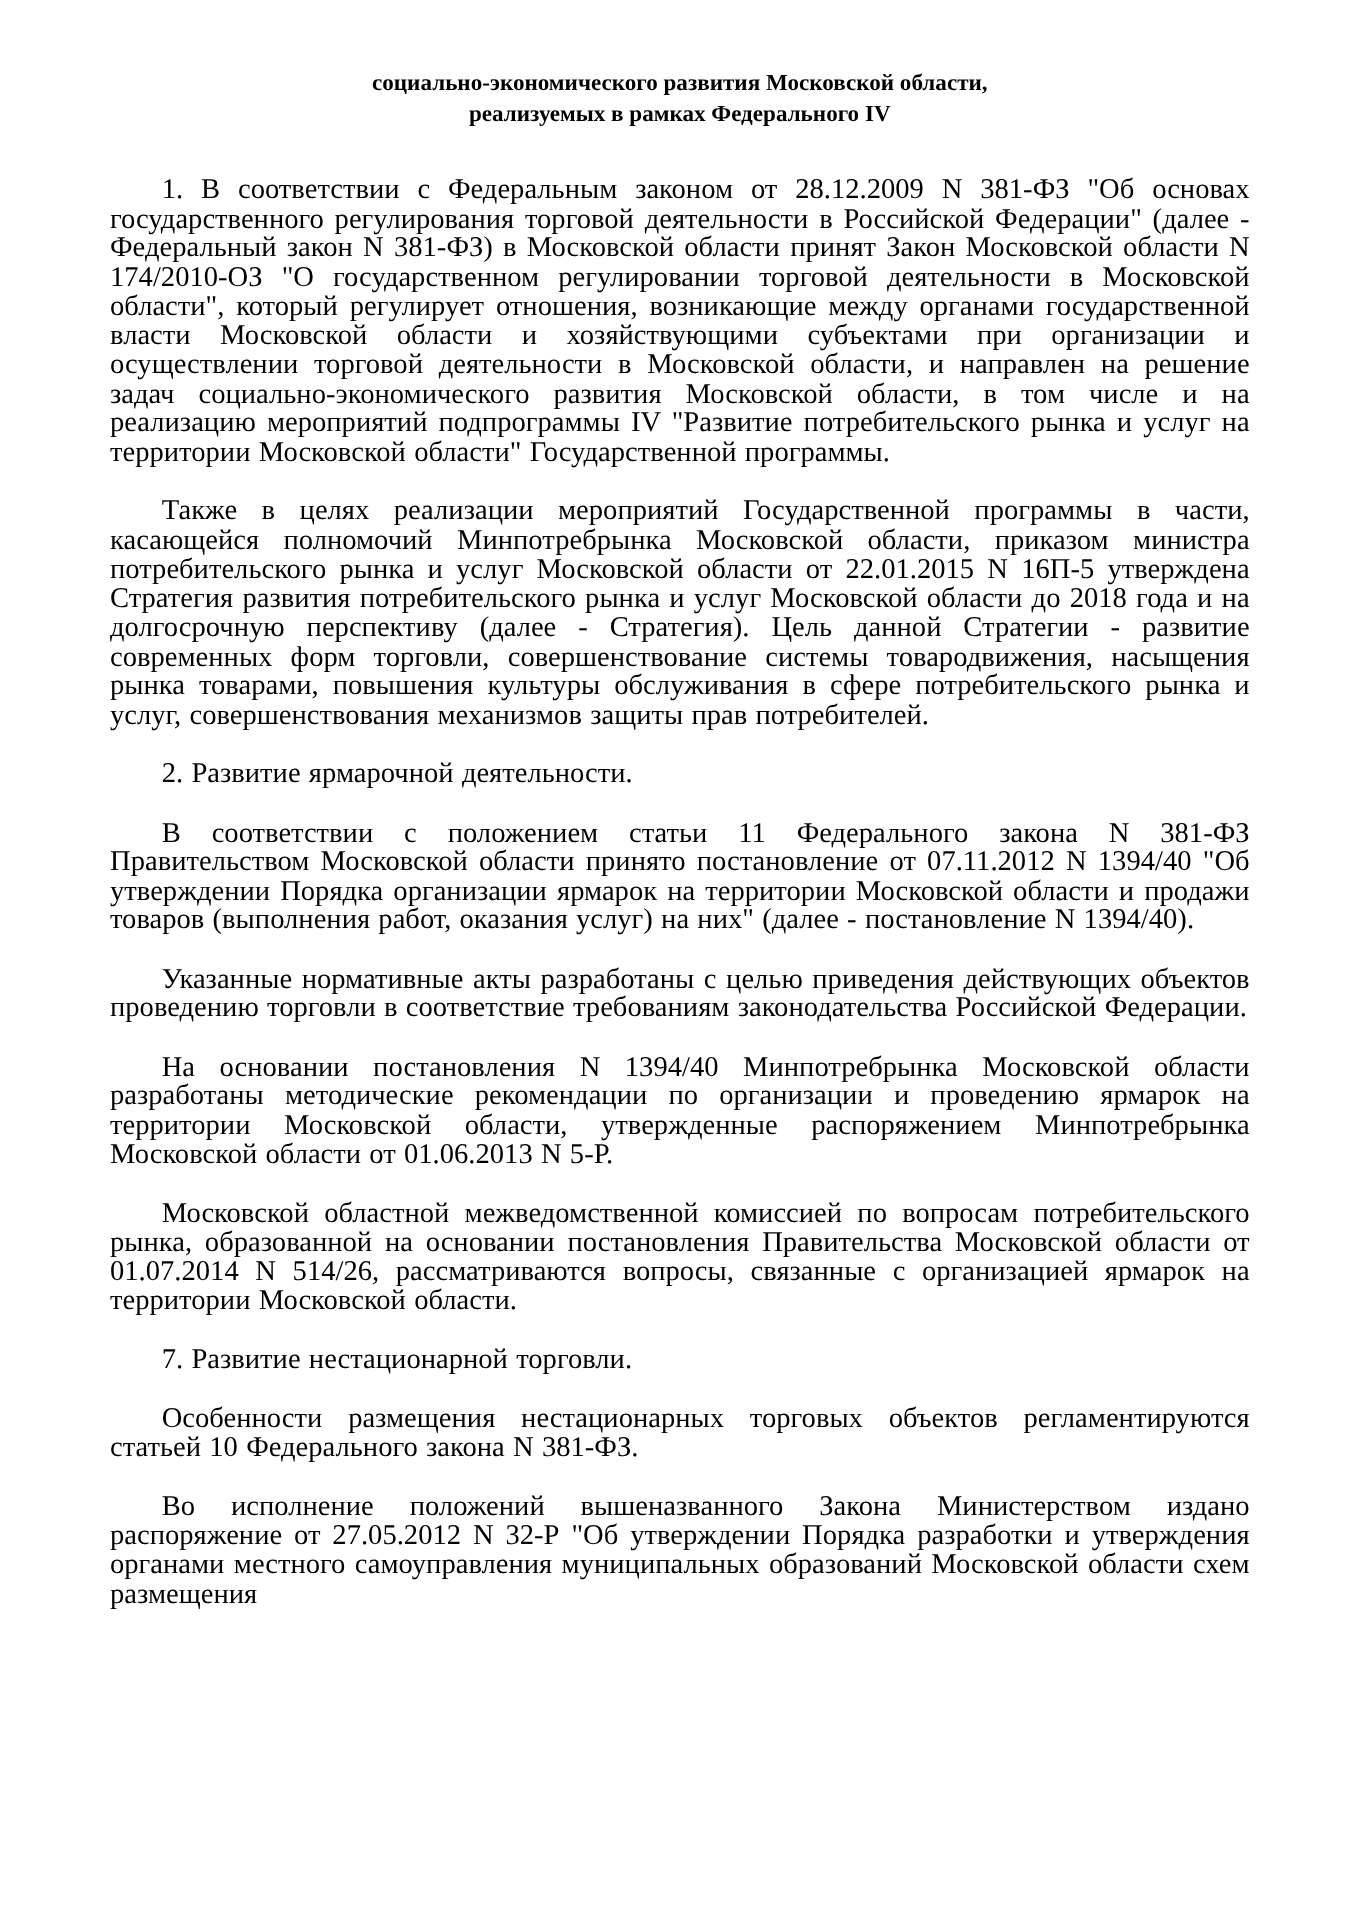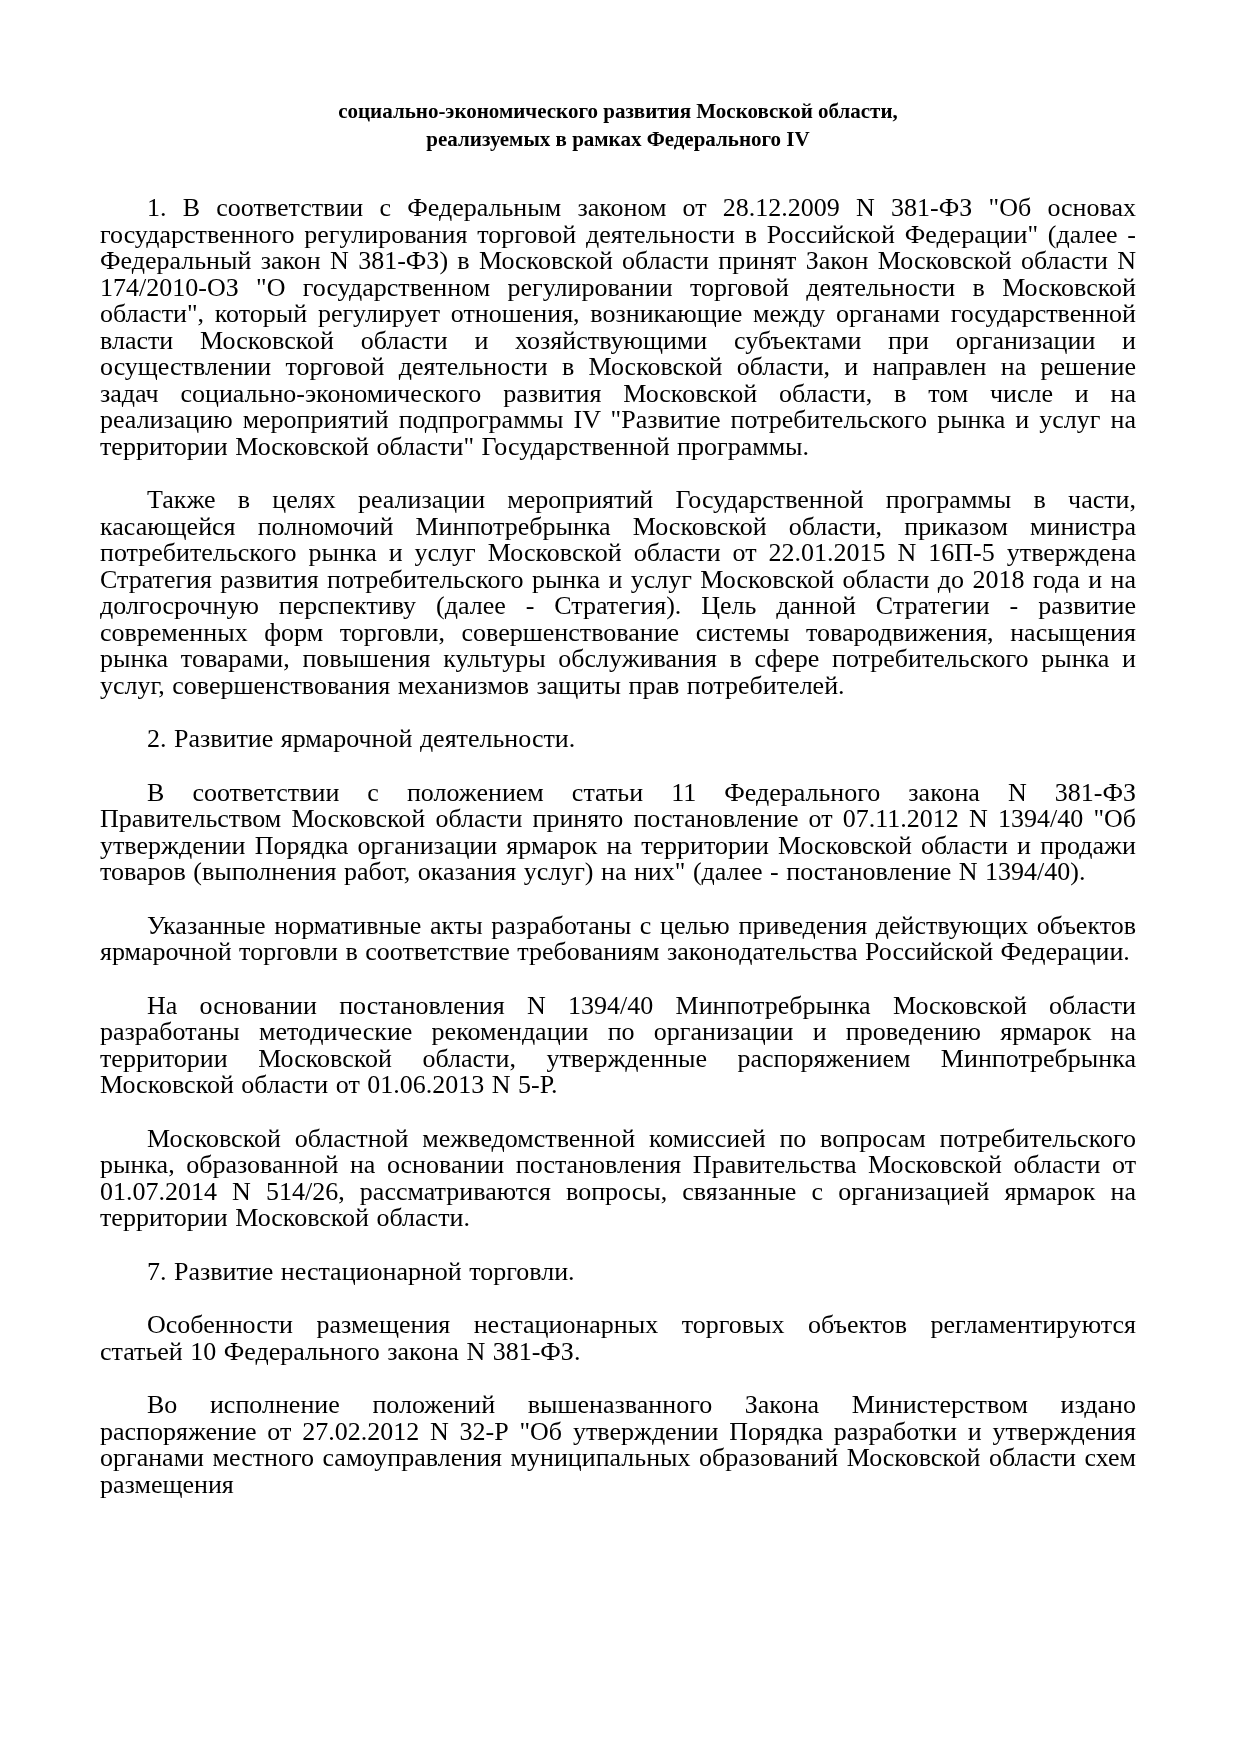--- a/index.html
+++ b/index.html
@@ -11,21 +11,21 @@
     width: 1240px;
     height: 1754px;
     overflow: hidden;
     color: #000000;
     font-family: "Liberation Serif", "DejaVu Serif", serif;
   }
   .page {
     box-sizing: border-box;
     width: 1240px;
     height: 1754px;
-    padding: 97px 104px 40px 100px;
+    padding: 61px 104px 40px 100px;
     background: #ffffff;
   }
   .doc-title {
     text-align: center;
     font-weight: bold;
     font-size: 21px;
     line-height: 28px;
     margin: 0 0 42px 0;
   }
   .doc-body p {
@@ -45,21 +45,21 @@
   <div class="doc-title">
     <div>социально-экономического развития Московской области,</div>
     <div>реализуемых в рамках Федерального IV</div>
   </div>
 
   <div class="doc-body">
     <p>1. В соответствии с Федеральным законом от 28.12.2009 N 381-ФЗ "Об основах государственного регулирования торговой деятельности в Российской Федерации" (далее - Федеральный закон N 381-ФЗ) в Московской области принят Закон Московской области N 174/2010-ОЗ "О государственном регулировании торговой деятельности в Московской области", который регулирует отношения, возникающие между органами государственной власти Московской области и хозяйствующими субъектами при организации и осуществлении торговой деятельности в Московской области, и направлен на решение задач социально-экономического развития Московской области, в том числе и на реализацию мероприятий подпрограммы IV "Развитие потребительского рынка и услуг на территории Московской области" Государственной программы.</p>
     <p>Также в целях реализации мероприятий Государственной программы в части, касающейся полномочий Минпотребрынка Московской области, приказом министра потребительского рынка и услуг Московской области от 22.01.2015 N 16П-5 утверждена Стратегия развития потребительского рынка и услуг Московской области до 2018 года и на долгосрочную перспективу (далее - Стратегия). Цель данной Стратегии - развитие современных форм торговли, совершенствование системы товародвижения, насыщения рынка товарами, повышения культуры обслуживания в сфере потребительского рынка и услуг, совершенствования механизмов защиты прав потребителей.</p>
     <p>2. Развитие ярмарочной деятельности.</p>
     <p>В соответствии с положением статьи 11 Федерального закона N 381-ФЗ Правительством Московской области принято постановление от 07.11.2012 N 1394/40 "Об утверждении Порядка организации ярмарок на территории Московской области и продажи товаров (выполнения работ, оказания услуг) на них" (далее - постановление N 1394/40).</p>
-    <p>Указанные нормативные акты разработаны с целью приведения действующих объектов ярмарочной торговли в соответствие требованиям законодательства Российской Федерации.</p>
+    <p>Указанные нормативные акты разработаны с целью приведения действующих объектов проведению торговли в соответствие требованиям законодательства Российской Федерации.</p>
     <p>На основании постановления N 1394/40 Минпотребрынка Московской области разработаны методические рекомендации по организации и проведению ярмарок на территории Московской области, утвержденные распоряжением Минпотребрынка Московской области от 01.06.2013 N 5-Р.</p>
     <p>Московской областной межведомственной комиссией по вопросам потребительского рынка, образованной на основании постановления Правительства Московской области от 01.07.2014 N 514/26, рассматриваются вопросы, связанные с организацией ярмарок на территории Московской области.</p>
     <p>7. Развитие нестационарной торговли.</p>
     <p>Особенности размещения нестационарных торговых объектов регламентируются статьей 10 Федерального закона N 381-ФЗ.</p>
-    <p>Во исполнение положений вышеназванного Закона Министерством издано распоряжение от 27.02.2012 N 32-Р "Об утверждении Порядка разработки и утверждения органами местного самоуправления муниципальных образований Московской области схем размещения</p>
+    <p>Во исполнение положений вышеназванного Закона Министерством издано распоряжение от 27.05.2012 N 32-Р "Об утверждении Порядка разработки и утверждения органами местного самоуправления муниципальных образований Московской области схем размещения</p>
   </div>
 
 </div>
 
 </body></html>

